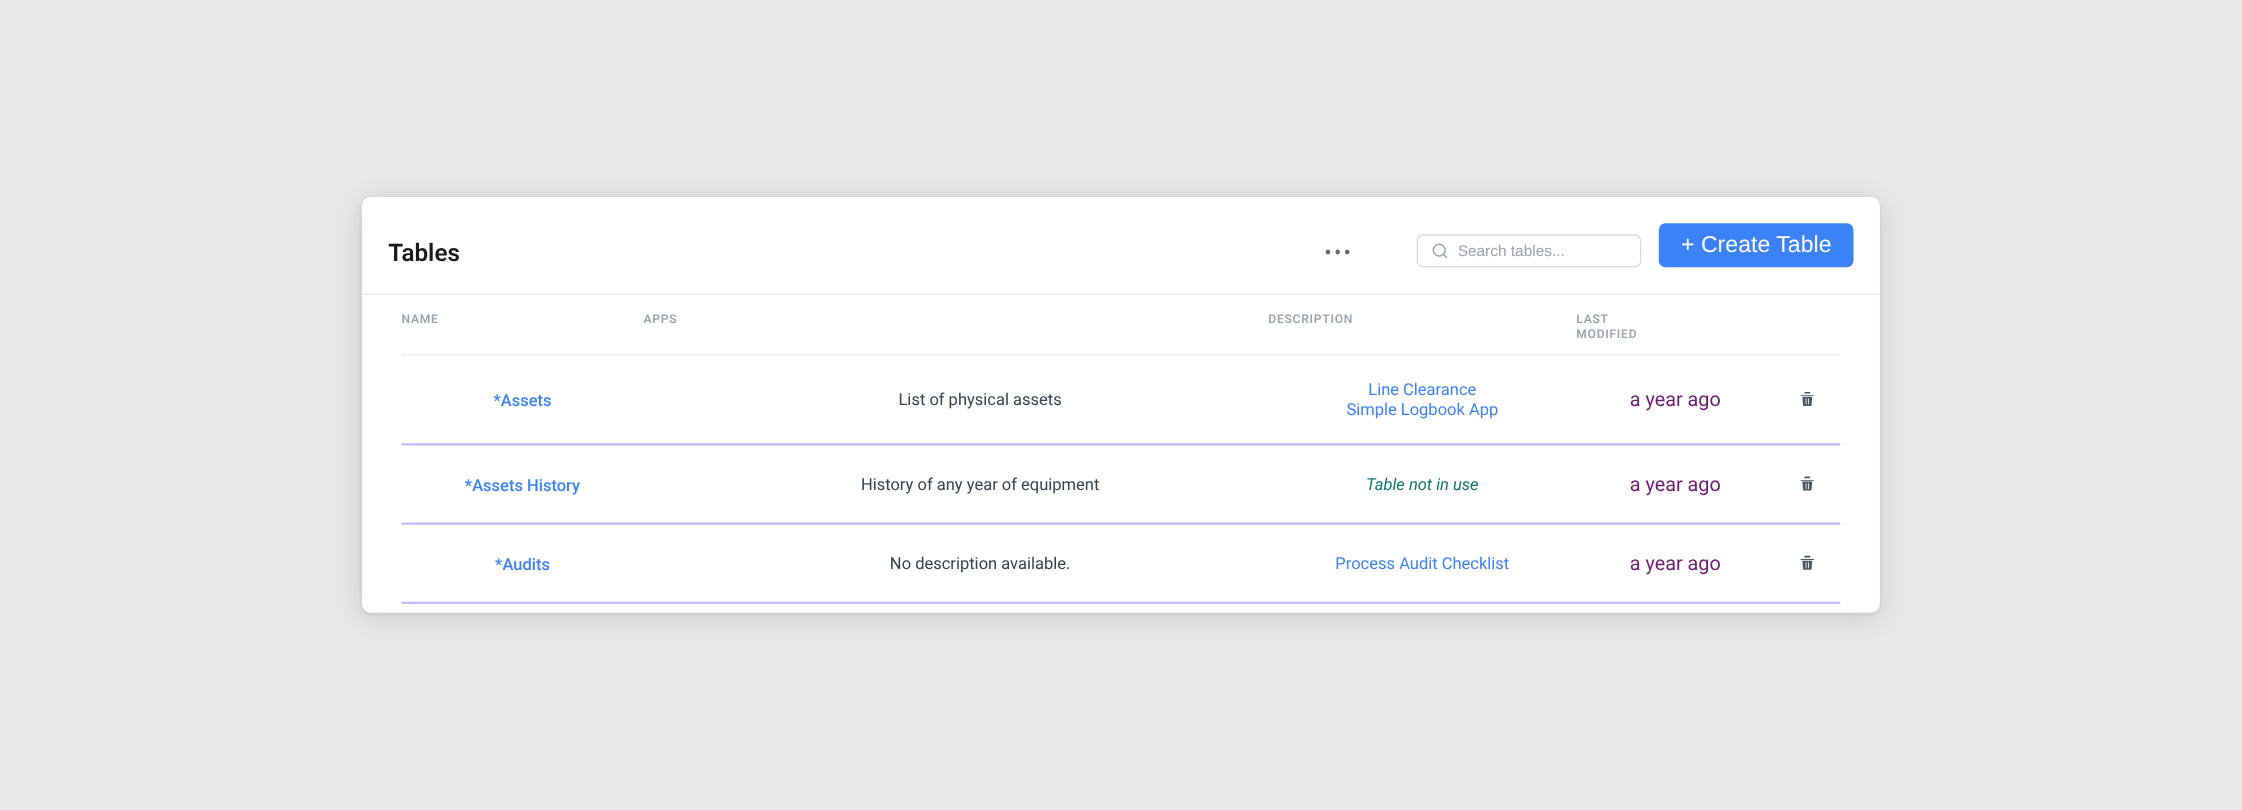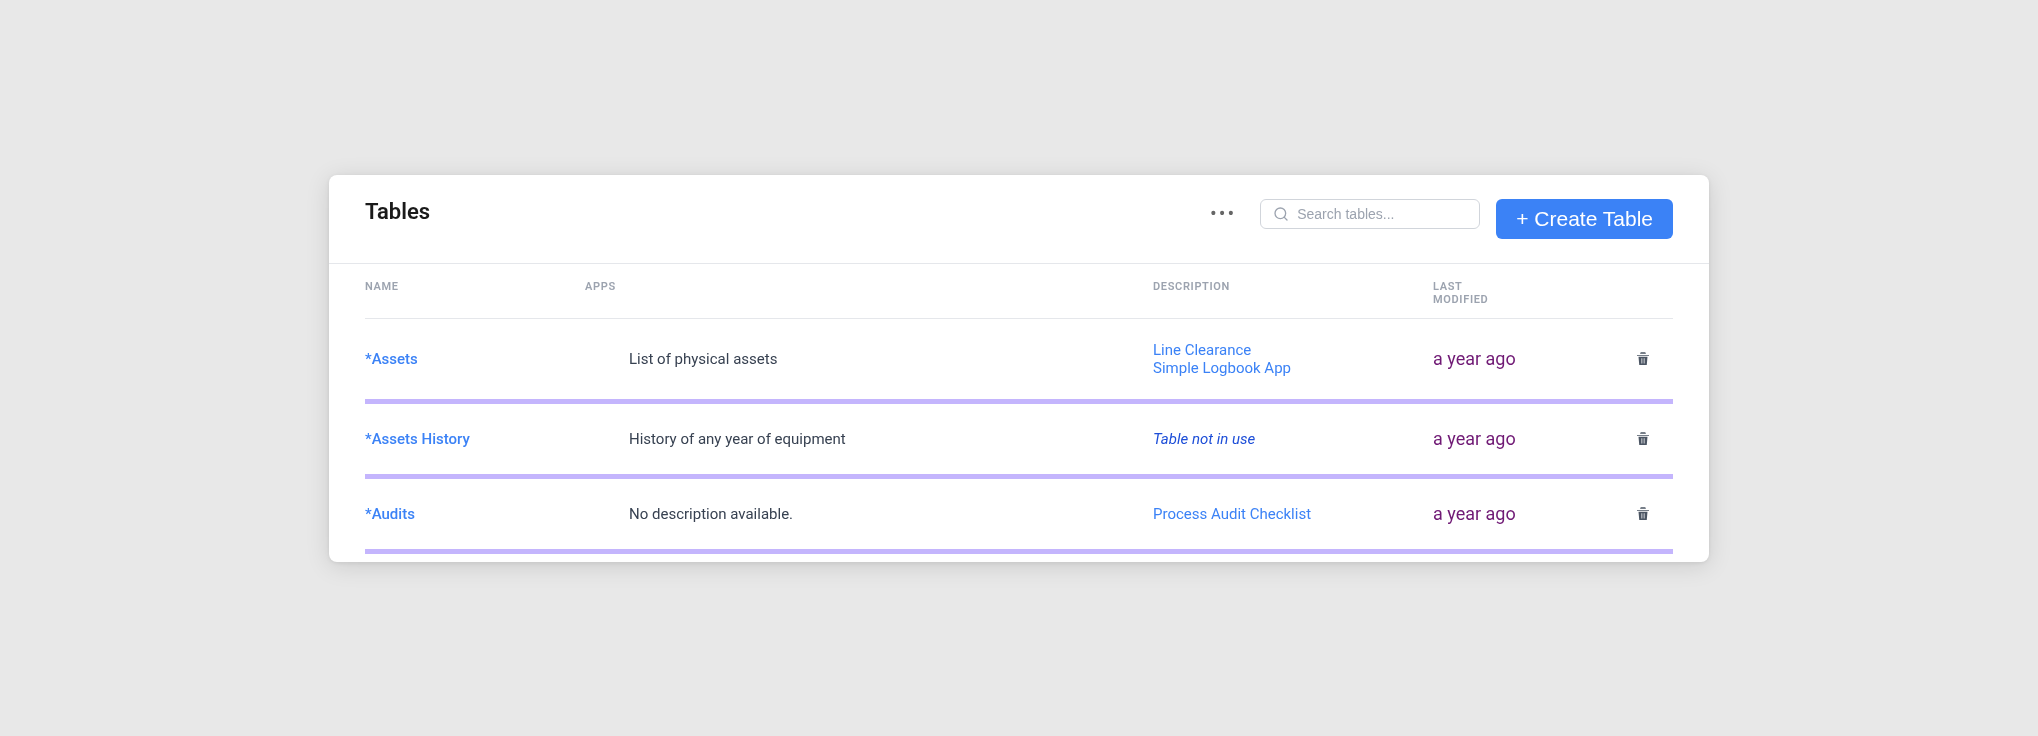--- a/index.html
+++ b/index.html
@@ -22,22 +22,22 @@
       background: #ffffff;
       border-radius: 8px;
       box-shadow: 0 4px 24px rgba(0,0,0,0.12), 0 1px 4px rgba(0,0,0,0.08);
       width: 100%;
       max-width: 1380px;
       overflow: hidden;
     }
 
     .header {
       display: flex;
-      align-items: flex-start;
-      padding: 24px 36px;
+      align-items: flex-end;
+      padding: 24px 24px;
       border-bottom: 1px solid #e5e7eb;
       gap: 16px;
     }
 
     .header-title {
       font-size: 22px;
       font-weight: 600;
       color: #1a1a1a;
       flex: 1;
     }
@@ -51,21 +51,22 @@
       line-height: 1;
     }
 
     .search-wrapper {
       display: flex;
       align-items: center;
       border: 1px solid #d1d5db;
       border-radius: 6px;
       padding: 6px 12px;
       gap: 8px;
-      width: 220px;
+      width: 204px;
+      margin-left: 34px;
     }
 
     .search-icon-svg {
       color: #9ca3af;
       flex-shrink: 0;
     }
 
     .search-input {
       border: none;
       outline: none;
@@ -114,22 +115,23 @@
     }
 
     .col-header-last {
       text-align: left;
     }
 
     .table-row {
       display: grid;
       grid-template-columns: 220px 1fr 280px 180px 60px;
       padding: 22px 0;
-      border-bottom: 5px solid #c4b5fd;
-      align-items: center;
+      border-bottom: 2px solid #c4b5fd;
+      align-items: center;
+      text-align: center;
     }
 
     .table-row:last-child {
       border-bottom: none;
     }
 
     .cell-name a {
       color: #3b82f6;
       text-decoration: none;
       font-size: 15px;
@@ -149,21 +151,21 @@
     }
 
     .app-link {
       color: #3b82f6;
       text-decoration: none;
       font-size: 15px;
     }
 
     .app-italic {
       font-style: italic;
-      color: #1d4ed8;
+      color: #0f766e;
       font-size: 15px;
     }
 
     .cell-modified {
       font-size: 18px;
       color: #701a75;
     }
 
     .cell-action {
       display: flex;

